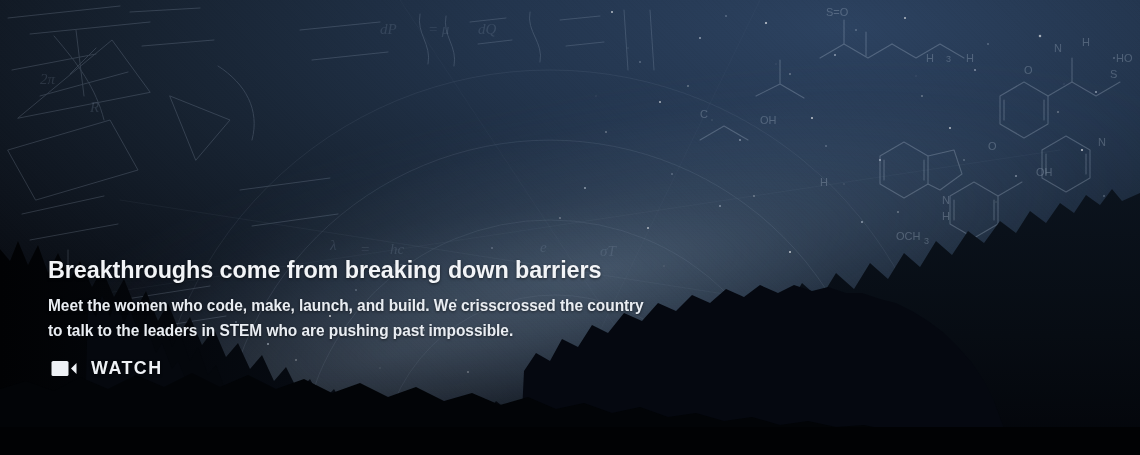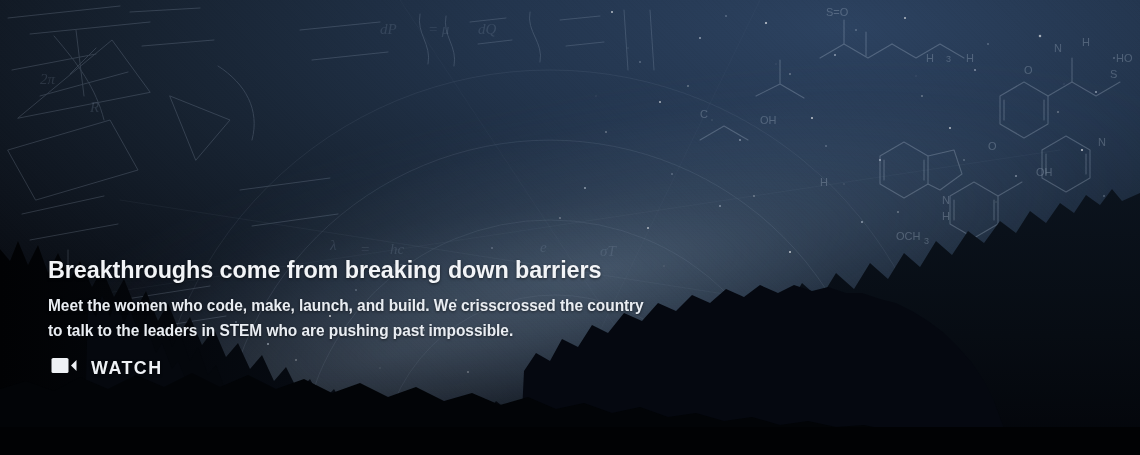--- a/index.html
+++ b/index.html
@@ -271,20 +271,21 @@
     transform-origin: left center;
     text-shadow: 0 1px 3px rgba(0,0,0,0.55);
   }
 
   
   .watch-cta {
     position: absolute;
     left: 51px;
     top: 357px;
     display: flex;
+    align-items: center;
     gap: 14px;
     cursor: pointer;
     background: none;
     border: 0;
     padding: 0;
   }
   .watch-icon {
     display: block;
     width: 26px;
     height: 17px;

